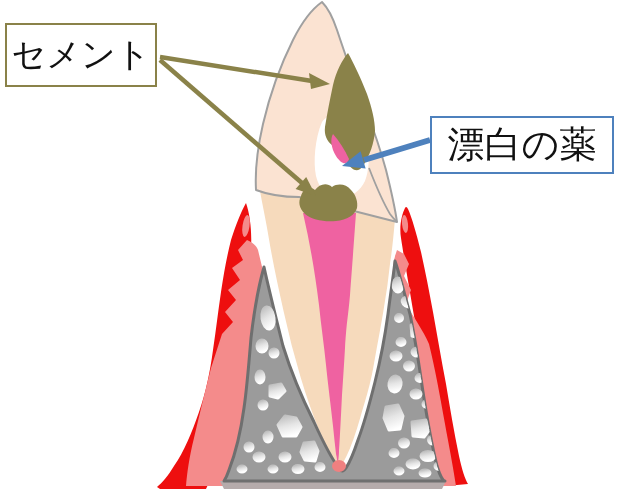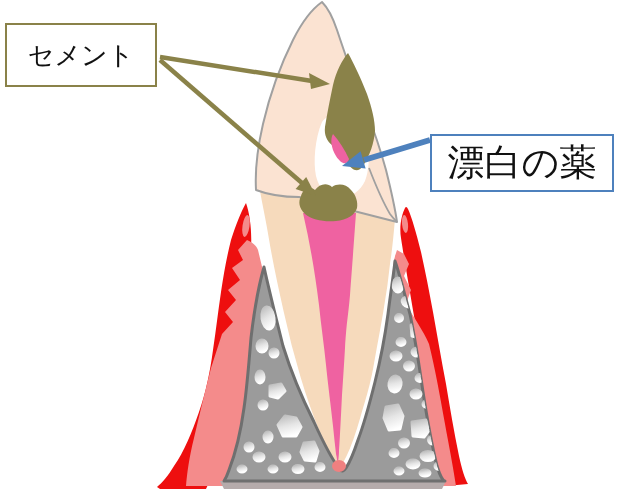--- a/index.html
+++ b/index.html
@@ -1,20 +1,20 @@
 <!DOCTYPE html>
 <html><head>
 <meta charset="utf-8">
 <style>
   html,body{margin:0;padding:0;background:#ffffff;width:620px;height:493px;overflow:hidden;}
   #stage{position:relative;width:620px;height:493px;font-family:"Liberation Sans",sans-serif;}
   svg{position:absolute;left:0;top:0;}
   .label-box{position:absolute;display:flex;align-items:center;justify-content:center;background:#ffffff;border:2.5px solid #888;color:#111;box-sizing:border-box;}
-  #cement-box{left:5px;top:23px;width:152px;height:64px;font-size:26px;}
-  #bleach-box{left:430px;top:134px;width:184px;height:58px;font-size:37px;font-family:Liberation Serif, serif;}
+  #cement-box{left:5px;top:23px;width:152px;height:64px;font-size:34px;}
+  #bleach-box{left:430px;top:116px;width:184px;height:58px;font-size:37px;font-family:Liberation Serif, serif;}
 </style>
 </head>
 <body>
 
 <div id="stage">
 <svg width="620" height="493" viewBox="0 0 620 493">
   <defs>
     <linearGradient id="stoneGrad" x1="0.2" y1="0" x2="0.5" y2="1">
       <stop offset="0" stop-color="#bfbfbf"></stop>
       <stop offset="0.5" stop-color="#e5e5e5"></stop>

